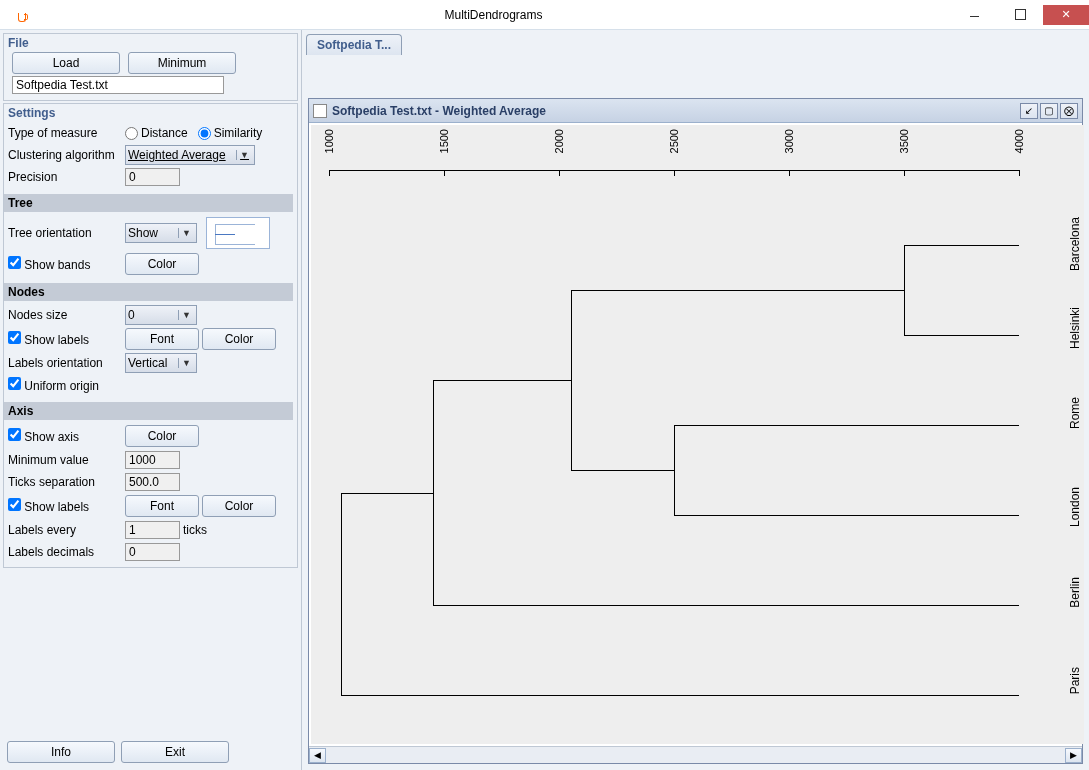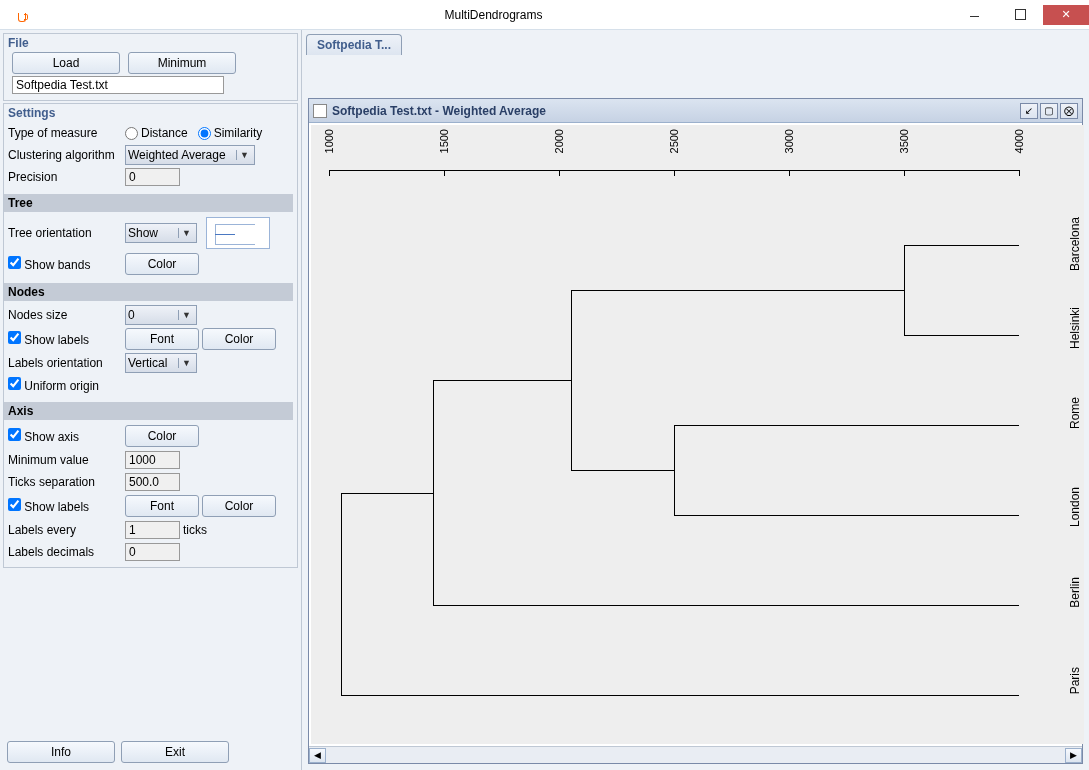--- a/index.html
+++ b/index.html
@@ -31,21 +31,21 @@
 
 .row { display: flex; align-items: center; padding: 1px 4px; height: 22px; gap: 3px; }
 .label { width: 114px; font-size: 12px; }
 .btn { background: linear-gradient(#f6f9fd, #e0e8f2); border: 1px solid #8f9fb5; border-radius: 3px; height: 22px; font-size: 12px; cursor: pointer; text-align: center; display: flex; align-items: center; justify-content: center; }
 .btn-wide { width: 108px; }
 .btn-med { width: 74px; }
 .textbox { background: #f0f0f0; border: 1px solid #999; height: 18px; padding: 0 3px; font-size: 12px; width: 55px; }
 .textbox.wide { width: 212px; background: #fff; }
 .select { background: linear-gradient(#eff2f8, #d6dde8); border: 1px solid #8f9fb5; height: 20px; font-size: 12px; padding: 0 2px; display: flex; align-items: center; justify-content: space-between; cursor: pointer; }
 .select .arrow { border-left: 1px solid #8f9fb5; padding: 0 3px; font-size: 9px; color: #333; }
-.sel-lg { width: 130px; }
+.sel-lg { width: 130px; text-decoration: underline; }
 .sel-sm { width: 72px; }
 .radio-group { display: flex; gap: 10px; align-items: center; }
 .radio-item { display: flex; align-items: center; gap: 3px; font-size: 12px; }
 input[type=radio], input[type=checkbox] { width: 13px; height: 13px; }
 
 
 .tree-preview { width: 64px; height: 32px; background: #fff; border: 1px solid #9bb4d8; margin-left: 6px; position: relative; }
 .tree-preview .bar { position: absolute; background: #9bb4d8; }
 
 

